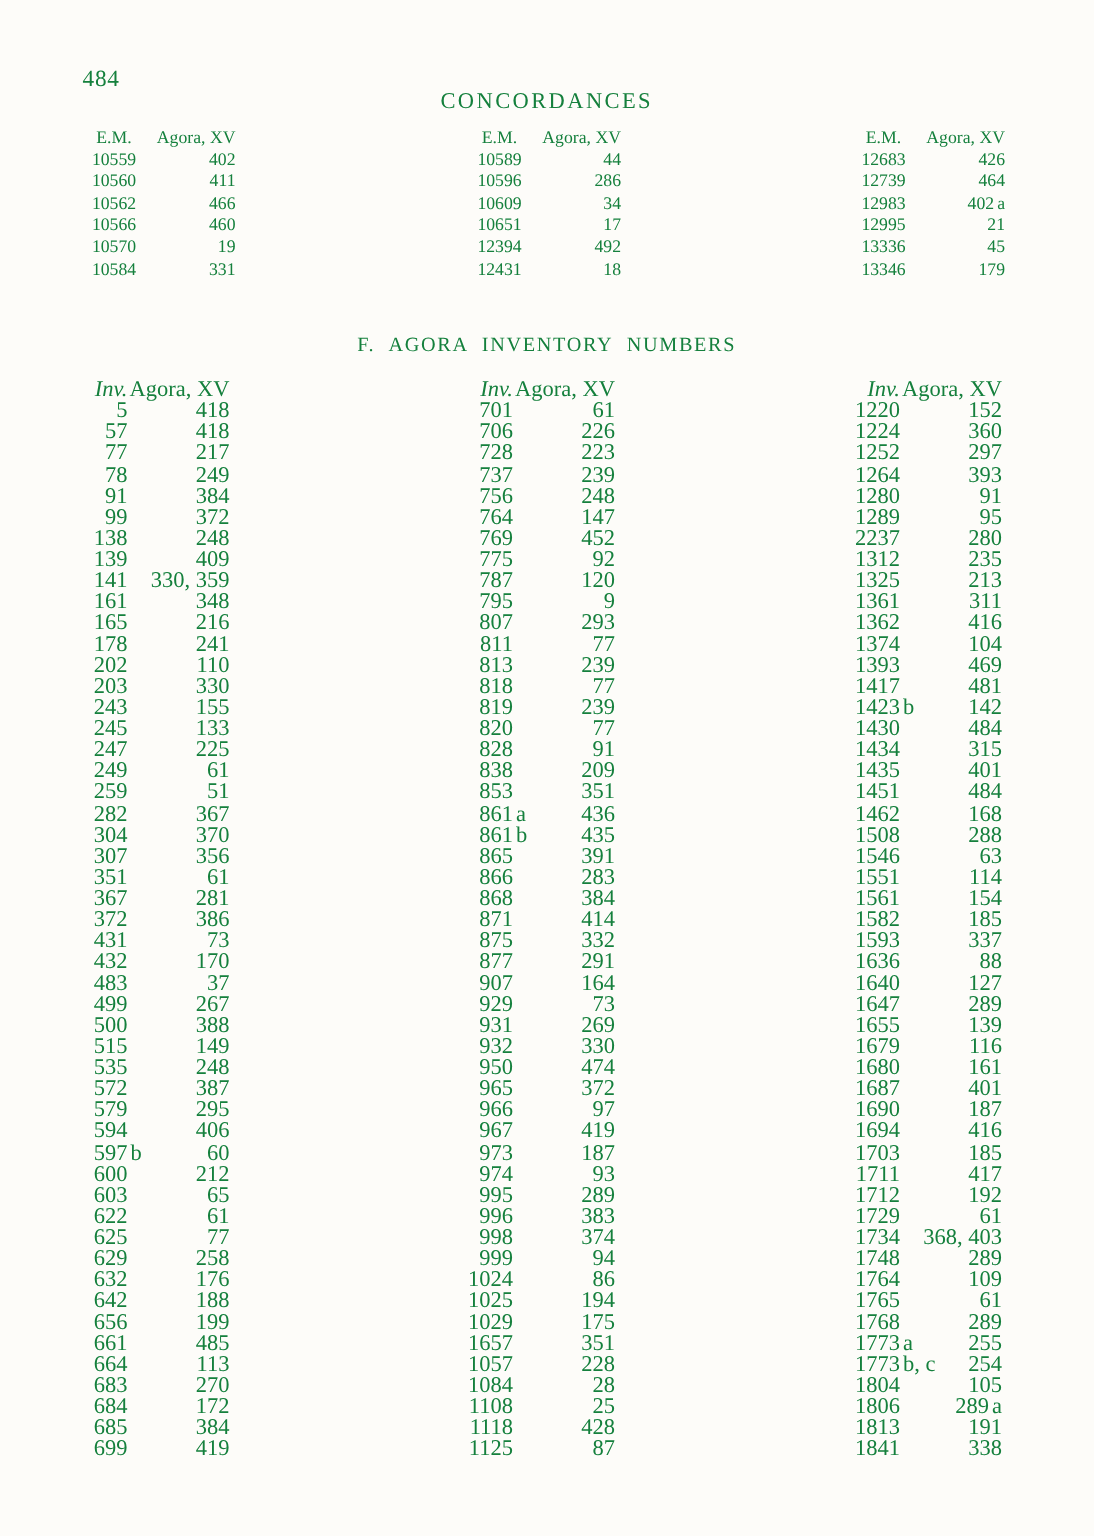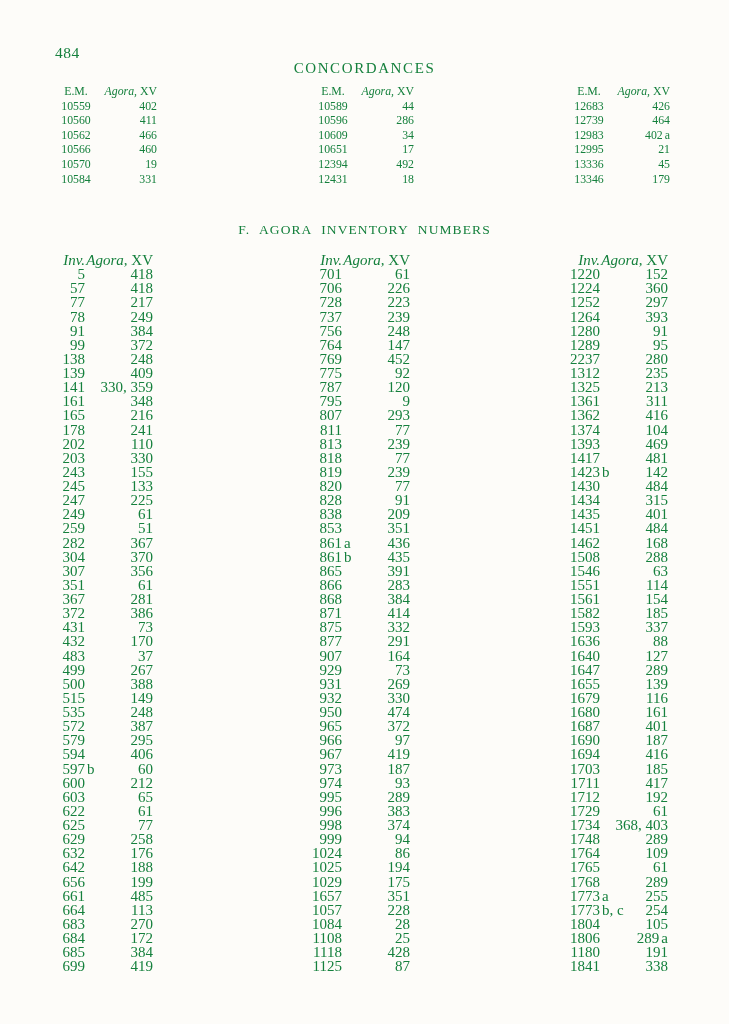--- a/index.html
+++ b/index.html
@@ -31,21 +31,21 @@
   .col.f{top:253px;width:114px;font-size:15px;line-height:14.12px;}
   .trow{display:flex;}
   .idc{position:relative;flex:none;}
   .em .idc{width:46px;text-align:center;}
   .f  .idc{width:46px;text-align:right;}
   .agc{flex:none;text-align:right;}
   .em .agc{width:58px;}
   .f  .agc{width:68px;}
   .suf{position:absolute;left:100%;padding-left:2px;white-space:nowrap;}
   .agsuf{padding-left:2px;}
-  .ital{font-style:italic;}
+  .ital{}
   .f .thead .idc{font-style:italic;}
   .thead .agc{white-space:nowrap;}
 </style>
 </head>
 <body>
 
 <div class="page">
   <div class="pageno">484</div>
   <div class="title">CONCORDANCES</div>
 
@@ -745,21 +745,21 @@
       </div>
       <div class="trow">
         <span class="idc">1804</span>
         <span class="agc">105</span>
       </div>
       <div class="trow">
         <span class="idc">1806</span>
         <span class="agc">289<span class="agsuf">a</span></span>
       </div>
       <div class="trow">
-        <span class="idc">1180</span>
+        <span class="idc">1813</span>
         <span class="agc">191</span>
       </div>
       <div class="trow">
         <span class="idc">1841</span>
         <span class="agc">338</span>
       </div>
     </div>
 </div>
 
 </body></html>

